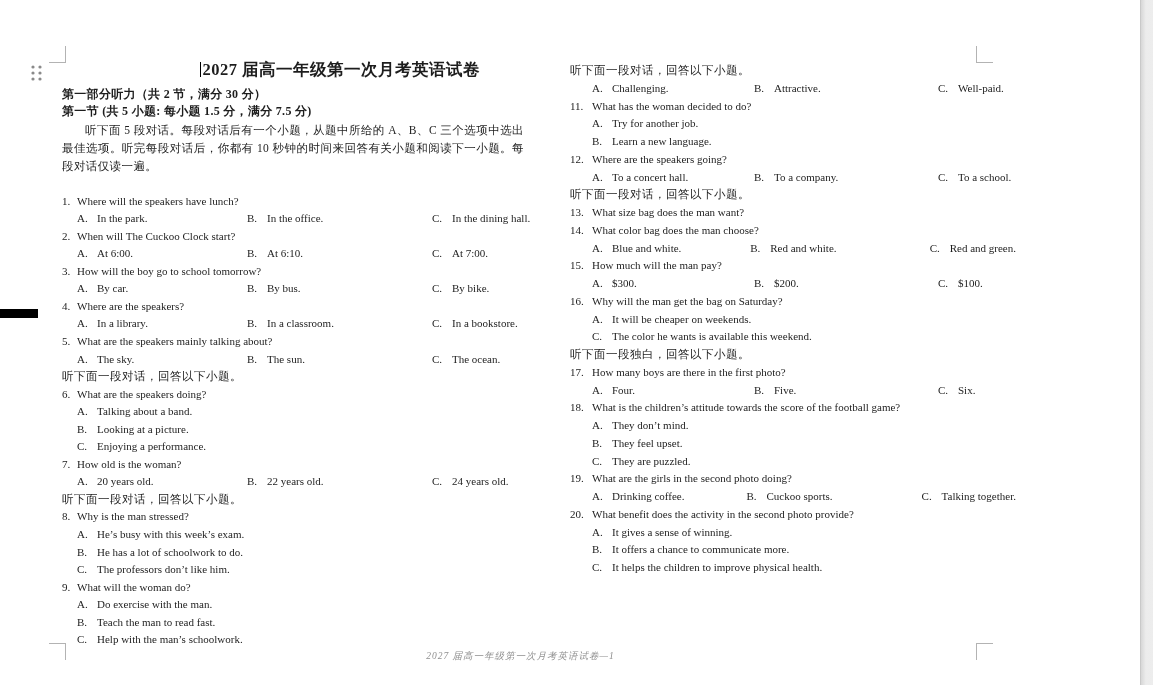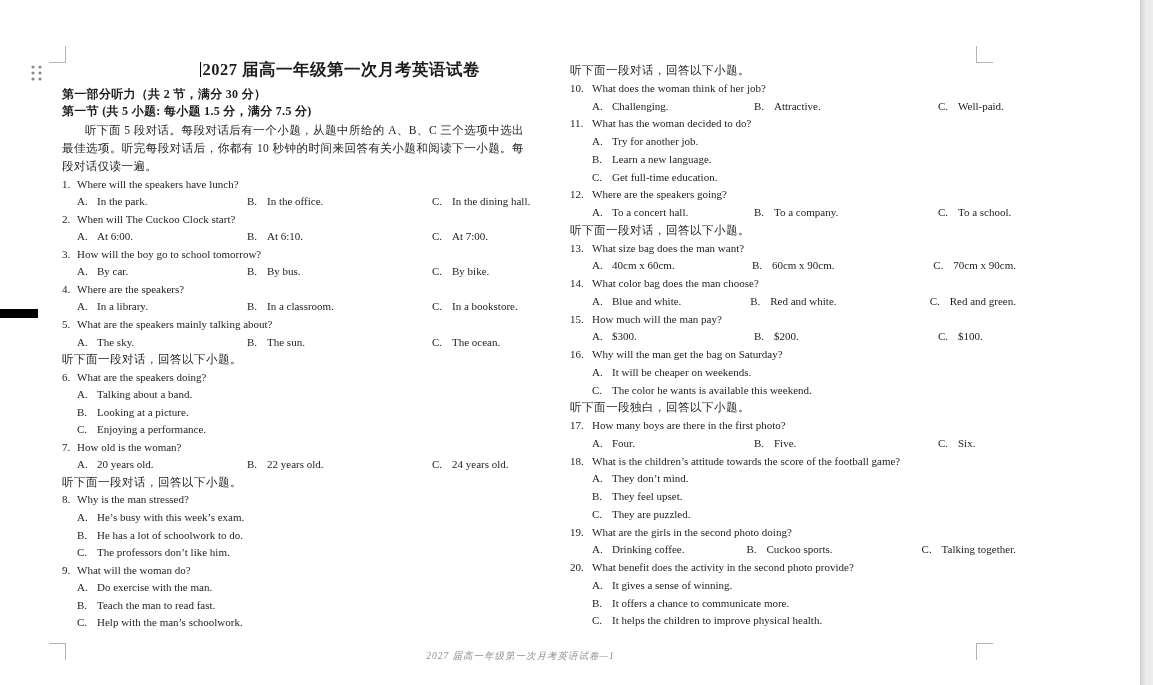--- a/index.html
+++ b/index.html
@@ -31,21 +31,21 @@
   .col-right{left:570px;top:62px;width:446px;line-height:17.75px;}
 
   .exam-title{
     font-size:16.5px;font-weight:bold;line-height:24px;height:24px;
     text-align:right;margin:0 60px 4px 0;white-space:nowrap;letter-spacing:.5px;
   }
   .cursor{display:inline-block;width:1px;height:15px;background:#000;
     vertical-align:-2px;margin-right:1px;}
   .hdr{font-weight:bold;font-size:12px;line-height:17.3px;letter-spacing:.3px;}
   .intro{font-size:11.5px;line-height:18px;text-align:justify;width:462px;
-    text-indent:23px;margin-bottom:1px;letter-spacing:.4px;}
+    text-indent:23px;margin-bottom:18px;letter-spacing:.4px;}
 
   .prompt{font-size:11.5px;letter-spacing:.5px;}
   .q-line{white-space:nowrap;}
   .q-num{display:inline-block;}
   .col-left .q-num{width:15px;}
   .col-right .q-num{width:22px;}
   .opt-row{display:flex;white-space:nowrap;gap:48px;}
   .col-left .opt-row{padding-left:15px;}
   .col-right .opt-row{padding-left:22px;}
   .col-left .opt-a{width:122px;}
@@ -159,49 +159,42 @@
         <div class="opt-stack"><span class="opt-label">B.</span><span class="opt-text">Teach the man to read fast.</span></div>
         <div class="opt-stack"><span class="opt-label">C.</span><span class="opt-text">Help with the man’s schoolwork.</span></div>
       </div>
     </div>
 </div>
 
 <div class="col col-right">
   <div>
       <div class="prompt">听下面一段对话，回答以下小题。</div>
       <div class="q">
-        <div class="q-line"><span class="q-num">10.</span><span class="q-text">What does the woman think of her job?</span></div>
         <div class="opt-row">
           <span class="opt opt-a"><span class="opt-label">A.</span><span class="opt-text">Challenging.</span></span>
           <span class="opt opt-b"><span class="opt-label">B.</span><span class="opt-text">Attractive.</span></span>
           <span class="opt opt-c"><span class="opt-label">C.</span><span class="opt-text">Well-paid.</span></span>
         </div>
       </div>
       <div class="q">
         <div class="q-line"><span class="q-num">11.</span><span class="q-text">What has the woman decided to do?</span></div>
         <div class="opt-stack"><span class="opt-label">A.</span><span class="opt-text">Try for another job.</span></div>
         <div class="opt-stack"><span class="opt-label">B.</span><span class="opt-text">Learn a new language.</span></div>
-        <div class="opt-stack"><span class="opt-label">C.</span><span class="opt-text">Get full-time education.</span></div>
       </div>
       <div class="q">
         <div class="q-line"><span class="q-num">12.</span><span class="q-text">Where are the speakers going?</span></div>
         <div class="opt-row">
           <span class="opt opt-a"><span class="opt-label">A.</span><span class="opt-text">To a concert hall.</span></span>
           <span class="opt opt-b"><span class="opt-label">B.</span><span class="opt-text">To a company.</span></span>
           <span class="opt opt-c"><span class="opt-label">C.</span><span class="opt-text">To a school.</span></span>
         </div>
       </div>
       <div class="prompt">听下面一段对话，回答以下小题。</div>
       <div class="q">
         <div class="q-line"><span class="q-num">13.</span><span class="q-text">What size bag does the man want?</span></div>
-        <div class="opt-row">
-          <span class="opt opt-a"><span class="opt-label">A.</span><span class="opt-text">40cm x 60cm.</span></span>
-          <span class="opt opt-b"><span class="opt-label">B.</span><span class="opt-text">60cm x 90cm.</span></span>
-          <span class="opt opt-c"><span class="opt-label">C.</span><span class="opt-text">70cm x 90cm.</span></span>
-        </div>
       </div>
       <div class="q">
         <div class="q-line"><span class="q-num">14.</span><span class="q-text">What color bag does the man choose?</span></div>
         <div class="opt-row">
           <span class="opt opt-a"><span class="opt-label">A.</span><span class="opt-text">Blue and white.</span></span>
           <span class="opt opt-b"><span class="opt-label">B.</span><span class="opt-text">Red and white.</span></span>
           <span class="opt opt-c"><span class="opt-label">C.</span><span class="opt-text">Red and green.</span></span>
         </div>
       </div>
       <div class="q">

